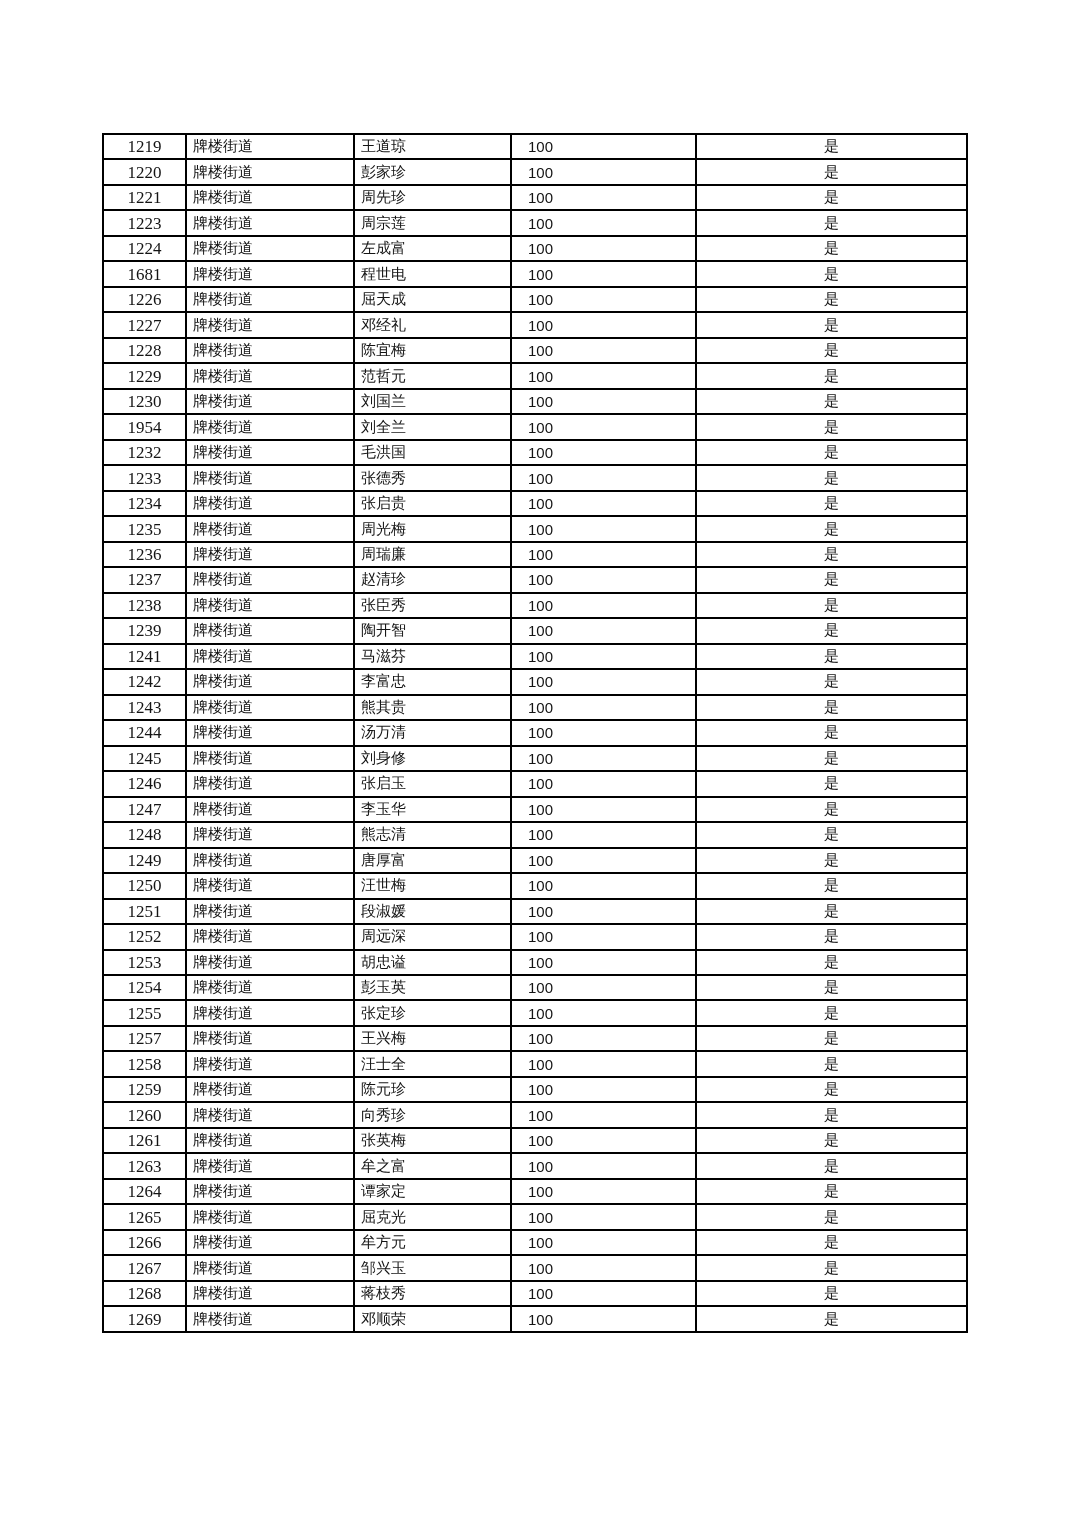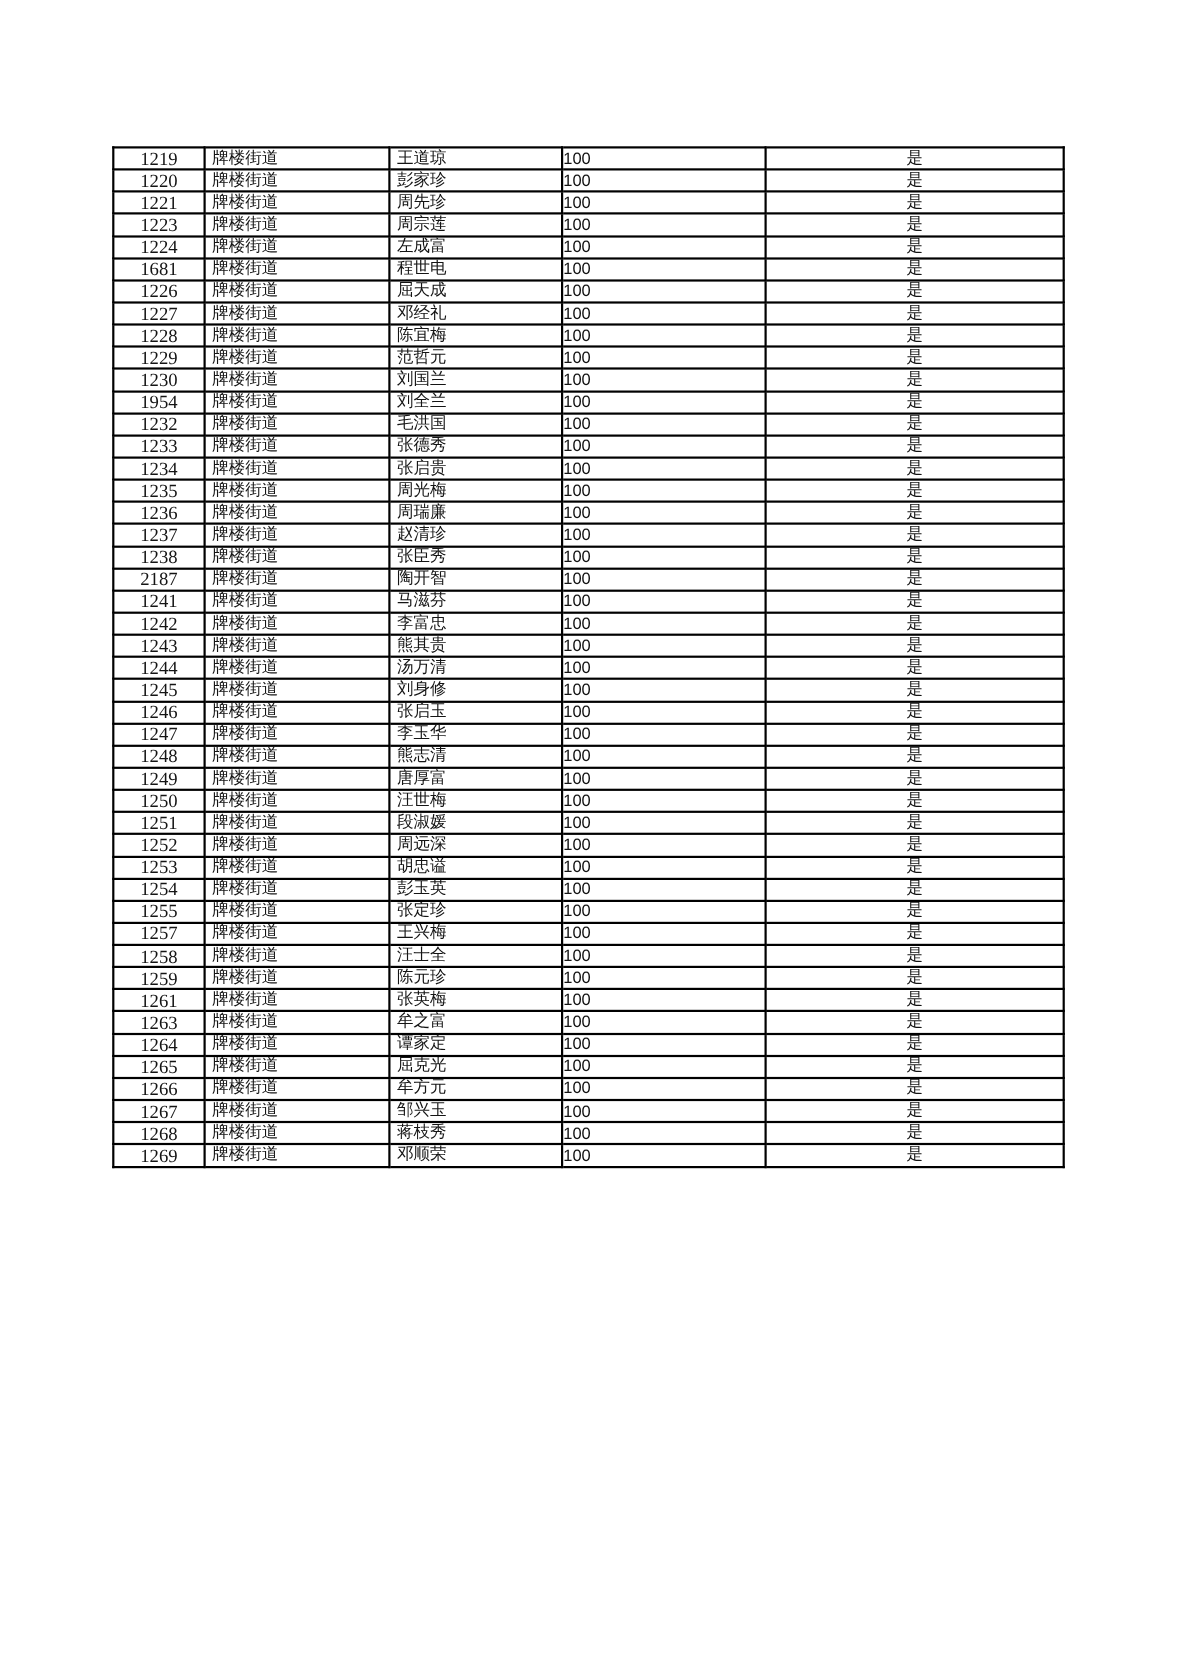--- a/index.html
+++ b/index.html
@@ -3,21 +3,21 @@
 <meta charset="utf-8">
 <style>
   html,body{margin:0;padding:0;}
   body{
     width:1074px;height:1520px;background:#ffffff;
     font-family:"Liberation Serif","DejaVu Serif",serif;
   }
   .page{position:relative;width:1074px;height:1520px;background:#ffffff;}
   table.roster{
     position:absolute;left:102px;top:133px;
-    width:864px;height:929px;
+    width:864px;height:1200px;
     border-collapse:collapse;table-layout:fixed;
     background:#ffffff;
   }
   td{
     border:2px solid #000000;
     padding:0;
     color:#141414;
     font-size:15px;
     line-height:1;
     overflow:hidden;
@@ -29,21 +29,21 @@
     font-size:17px;
     font-family:"Liberation Serif","DejaVu Serif",serif;
   }
   td.c-street, td.c-name{
     text-align:left;
     padding-left:6px;
     font-family:"Liberation Serif","DejaVu Serif",serif;
   }
   td.c-score{
     text-align:left;
-    padding-left:0;
+    padding-left:16px;
     font-size:15px;
     font-family:"Liberation Sans","DejaVu Sans",sans-serif;
   }
   td.c-flag{
     text-align:center;
     font-family:"Liberation Serif","DejaVu Serif",serif;
   }
 </style>
 </head>
 <body>
@@ -185,21 +185,21 @@
           <td class="c-flag">是</td>
         </tr>
         <tr>
           <td class="c-no">1238</td>
           <td class="c-street">牌楼街道</td>
           <td class="c-name">张臣秀</td>
           <td class="c-score">100</td>
           <td class="c-flag">是</td>
         </tr>
         <tr>
-          <td class="c-no">2187</td>
+          <td class="c-no">1239</td>
           <td class="c-street">牌楼街道</td>
           <td class="c-name">陶开智</td>
           <td class="c-score">100</td>
           <td class="c-flag">是</td>
         </tr>
         <tr>
           <td class="c-no">1241</td>
           <td class="c-street">牌楼街道</td>
           <td class="c-name">马滋芬</td>
           <td class="c-score">100</td>
@@ -314,20 +314,27 @@
           <td class="c-no">1258</td>
           <td class="c-street">牌楼街道</td>
           <td class="c-name">汪士全</td>
           <td class="c-score">100</td>
           <td class="c-flag">是</td>
         </tr>
         <tr>
           <td class="c-no">1259</td>
           <td class="c-street">牌楼街道</td>
           <td class="c-name">陈元珍</td>
+          <td class="c-score">100</td>
+          <td class="c-flag">是</td>
+        </tr>
+        <tr>
+          <td class="c-no">1260</td>
+          <td class="c-street">牌楼街道</td>
+          <td class="c-name">向秀珍</td>
           <td class="c-score">100</td>
           <td class="c-flag">是</td>
         </tr>
         <tr>
           <td class="c-no">1261</td>
           <td class="c-street">牌楼街道</td>
           <td class="c-name">张英梅</td>
           <td class="c-score">100</td>
           <td class="c-flag">是</td>
         </tr>

